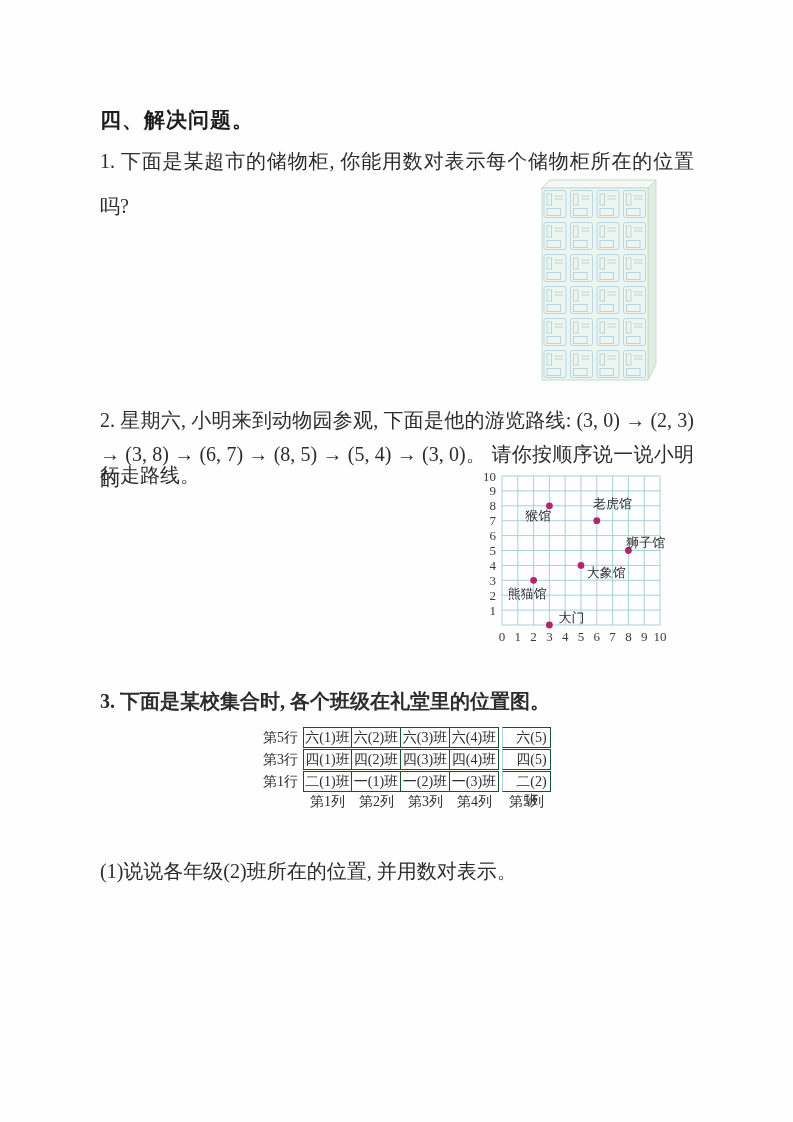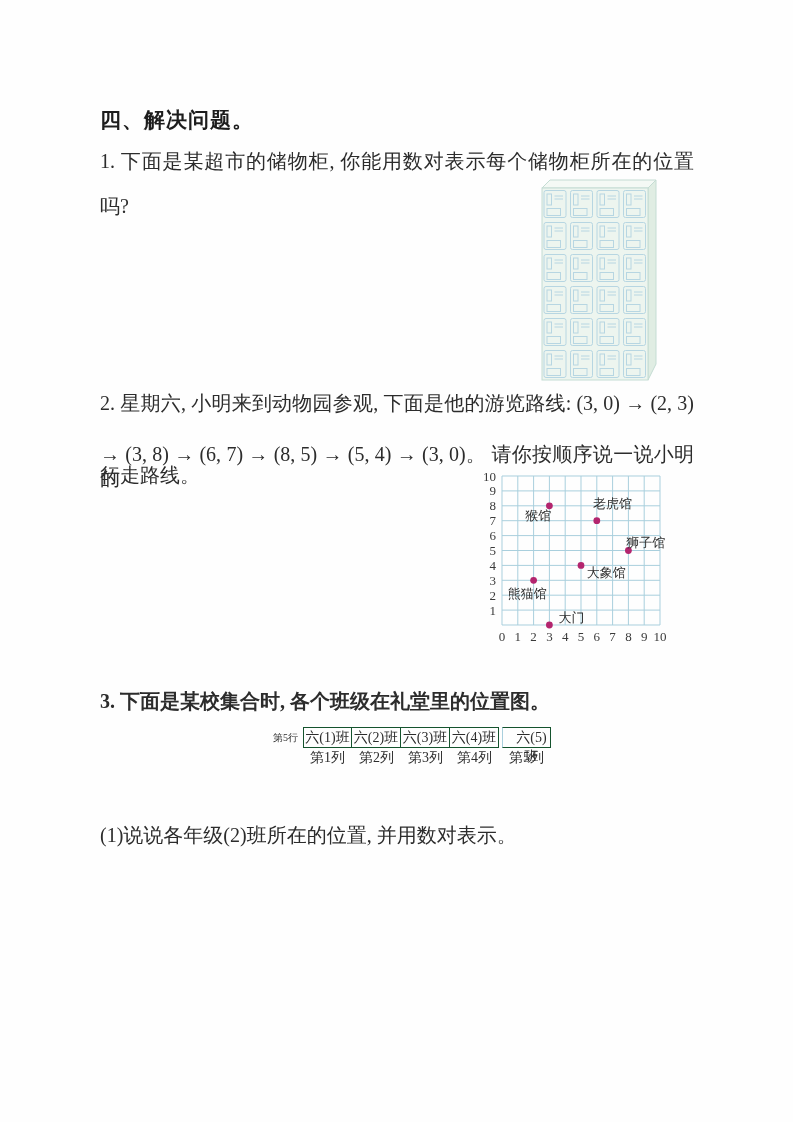--- a/index.html
+++ b/index.html
@@ -5,31 +5,31 @@
   html,body{margin:0;padding:0;background:#ffffff;}
   #page{position:relative;width:793px;height:1122px;background:#fefefe;overflow:hidden;
         font-family:"Liberation Serif","DejaVu Serif",serif;color:#2f2f2f;}
   .heading{position:absolute;left:100px;top:106px;width:594px;font-size:21px;font-weight:bold;
            letter-spacing:1px;color:#1d1d1d;font-family:Liberation Serif, serif;}
   .bodyline{position:absolute;left:100px;width:594px;font-size:20px;line-height:24px;
             white-space:nowrap;color:#2c2c2c;}
   .justline{white-space:normal;text-align:justify;text-align-last:justify;}
   #p1l1{top:149px;}
   #p1l2{top:194px;}
-  #p2l1{top:391px;}
+  #p2l1{top:408px;}
   #p2l2{top:442px;}
   #p2l3{top:463px;}
   #p3l1{top:689px;font-weight:bold;}
-  #sub1{top:823px;}
+  #sub1{top:859px;}
   #locker-wrap{position:absolute;left:536px;top:178px;}
   #chart-wrap{position:absolute;left:460px;top:458px;}
   
   #seating{position:absolute;left:259px;top:727px;}
   .srow{display:flex;align-items:stretch;margin-bottom:1px;height:21px;}
-  .rlabel{width:44px;font-size:10px;text-align:right;padding-right:5px;line-height:21px;
+  .rlabel{width:44px;font-size:14px;text-align:right;padding-right:5px;line-height:21px;
           color:#2c2c2c;box-sizing:border-box;}
   .scell{width:49px;box-sizing:border-box;border:1px solid #14532d;font-size:14px;
          text-align:center;line-height:19px;background:#fefefe;color:#2c2c2c;}
   .scell.joined{border-left:none;}
   .scell.sep{margin-left:3px;border-left:1px solid #a9cfdd;padding-left:10px;}
   .collabels{display:flex;}
   .clspacer{width:44px;}
   .clabel{width:49px;font-size:14px;text-align:center;color:#2c2c2c;}
   .clabel.sep{margin-left:3px;}
 </style>
@@ -289,20 +289,36 @@
 
   <div id="seating">
       <div class="srow">
         <div class="rlabel">第5行</div>
         <div class="scell">六(1)班</div>
         <div class="scell joined">六(2)班</div>
         <div class="scell joined">六(3)班</div>
         <div class="scell joined">六(4)班</div>
         <div class="scell sep">六(5)班</div>
       </div>
+      <div class="srow">
+        <div class="rlabel">第3行</div>
+        <div class="scell">四(1)班</div>
+        <div class="scell joined">四(2)班</div>
+        <div class="scell joined">四(3)班</div>
+        <div class="scell joined">四(4)班</div>
+        <div class="scell sep">四(5)班</div>
+      </div>
+      <div class="srow">
+        <div class="rlabel">第1行</div>
+        <div class="scell">二(1)班</div>
+        <div class="scell joined">一(1)班</div>
+        <div class="scell joined">一(2)班</div>
+        <div class="scell joined">一(3)班</div>
+        <div class="scell sep">二(2)班</div>
+      </div>
       <div class="collabels">
         <div class="clspacer"></div>
         <div class="clabel">第1列</div>
         <div class="clabel">第2列</div>
         <div class="clabel">第3列</div>
         <div class="clabel">第4列</div>
         <div class="clabel sep">第5列</div>
       </div>
     </div>
 

